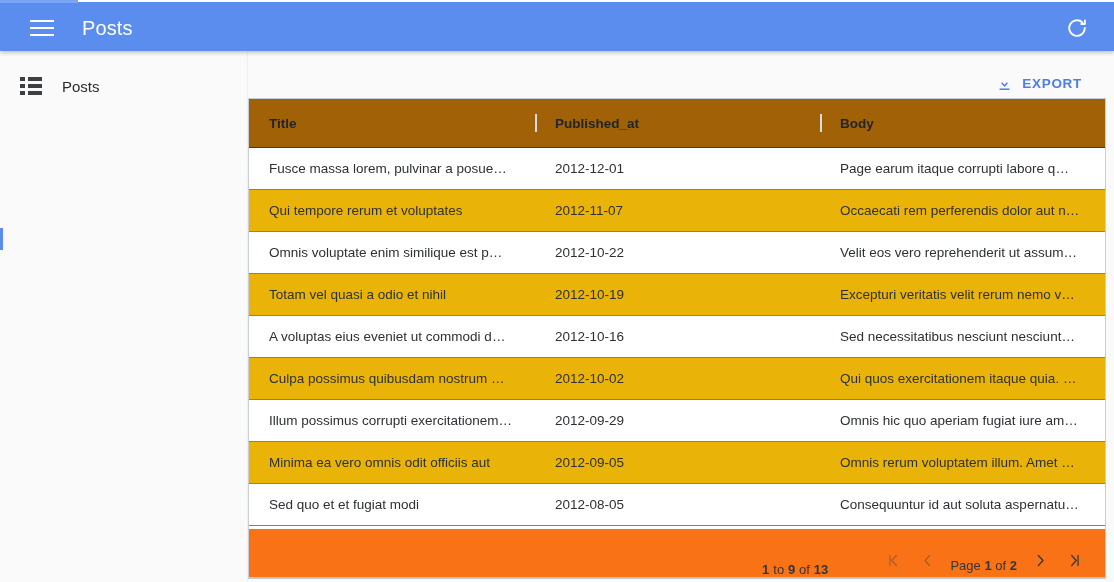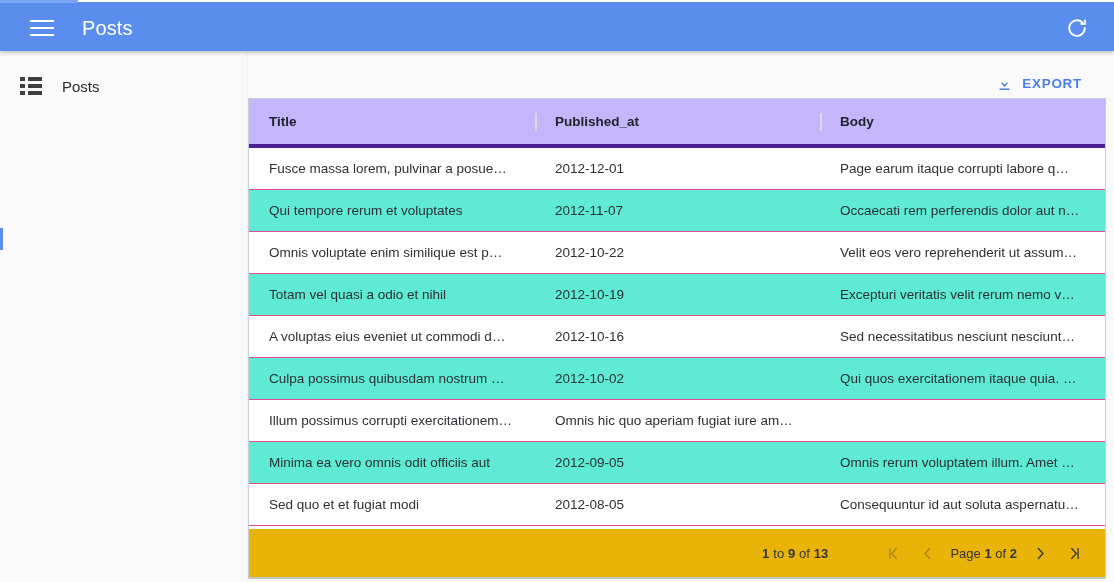--- a/index.html
+++ b/index.html
@@ -120,22 +120,22 @@
     position: absolute; top: 47px; left: 248px;
     width: 858px; height: 481px;
     background: #ffffff;
     border: 1px solid #c9cdd4;
     border-bottom: 2px solid #c2c6cd;
     display: flex; flex-direction: column;
     overflow: hidden;
   }
   #table-head {
     height: 49px;
-    background: #c4b5fd;
-    border-bottom: 4px solid #4c1d95;
+    background: #a16207;
+    border-bottom: 1px solid #4c1d95;
     display: flex; align-items: flex-start;
     flex: 0 0 auto;
     position: relative;
   }
   .th {
     font-size: 13.5px; font-weight: bold; color: #20242b;
     display: flex; align-items: center; height: 100%;
     position: relative;
   }
   .th .sep {
@@ -148,33 +148,33 @@
   .col-date  { width: 285px; }
   .col-body  { flex: 1 1 auto; }
 
   #table-body { flex: 1 1 auto; }
   .tr {
     height: 42px;
     display: flex; align-items: center;
     border-bottom: 1px solid #ec4899;
     background: #ffffff;
   }
-  .tr.alt { background: #5eead4; }
+  .tr.alt { background: #eab308; }
   .td {
     font-size: 13.5px; color: #2d3034;
     white-space: nowrap; overflow: hidden;
     padding-left: 20px;
   }
 
   
   #table-footer {
     height: 48px; flex: 0 0 auto;
-    display: flex; align-items: center; justify-content: flex-end;
+    display: flex; align-items: flex-end; justify-content: flex-end;
     padding-right: 14px;
-    background: #eab308;
+    background: #f97316;
     font-size: 13px; color: #32363b;
   }
   #range-text { margin-right: 48px; letter-spacing: 0.1px; }
   #range-text b { font-weight: bold; }
   .pg-btn {
     width: 34px; height: 34px;
     display: flex; align-items: center; justify-content: center;
     cursor: pointer; user-select: none;
   }
   .pg-btn.disabled { opacity: 0.38; cursor: default; }
@@ -279,20 +279,21 @@
           <div class="td col-date">2012-10-16</div>
           <div class="td col-body">Sed necessitatibus nesciunt nesciunt…</div>
         </div>
         <div class="tr alt">
           <div class="td col-title">Culpa possimus quibusdam nostrum …</div>
           <div class="td col-date">2012-10-02</div>
           <div class="td col-body">Qui quos exercitationem itaque quia. …</div>
         </div>
         <div class="tr">
           <div class="td col-title">Illum possimus corrupti exercitationem…</div>
+          <div class="td col-date">2012-09-29</div>
           <div class="td col-body">Omnis hic quo aperiam fugiat iure am…</div>
         </div>
         <div class="tr alt">
           <div class="td col-title">Minima ea vero omnis odit officiis aut</div>
           <div class="td col-date">2012-09-05</div>
           <div class="td col-body">Omnis rerum voluptatem illum. Amet …</div>
         </div>
         <div class="tr">
           <div class="td col-title">Sed quo et et fugiat modi</div>
           <div class="td col-date">2012-08-05</div>

